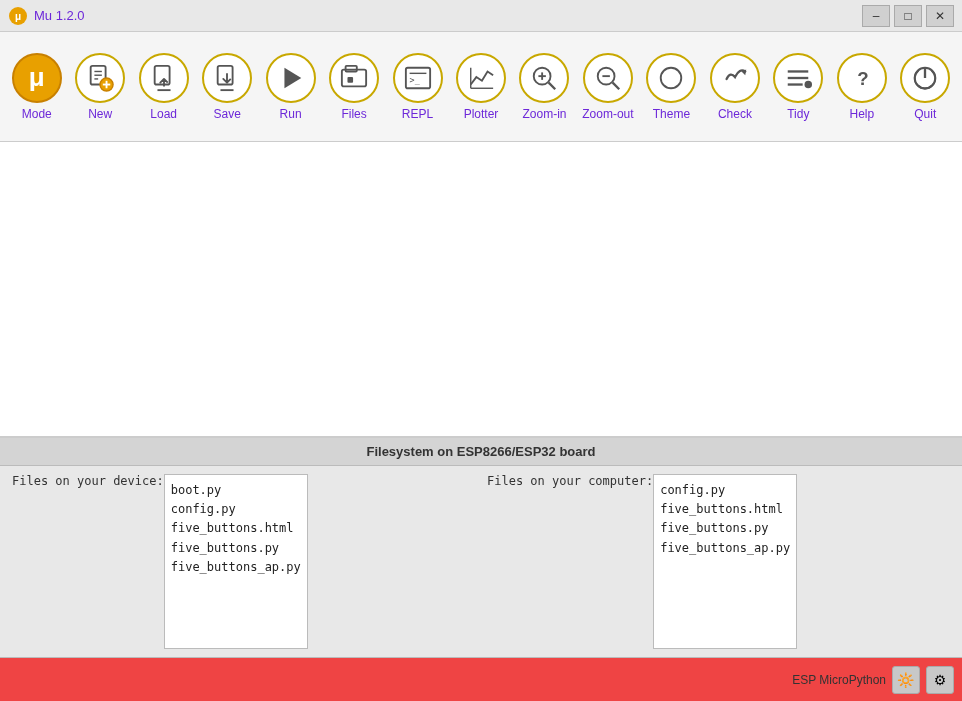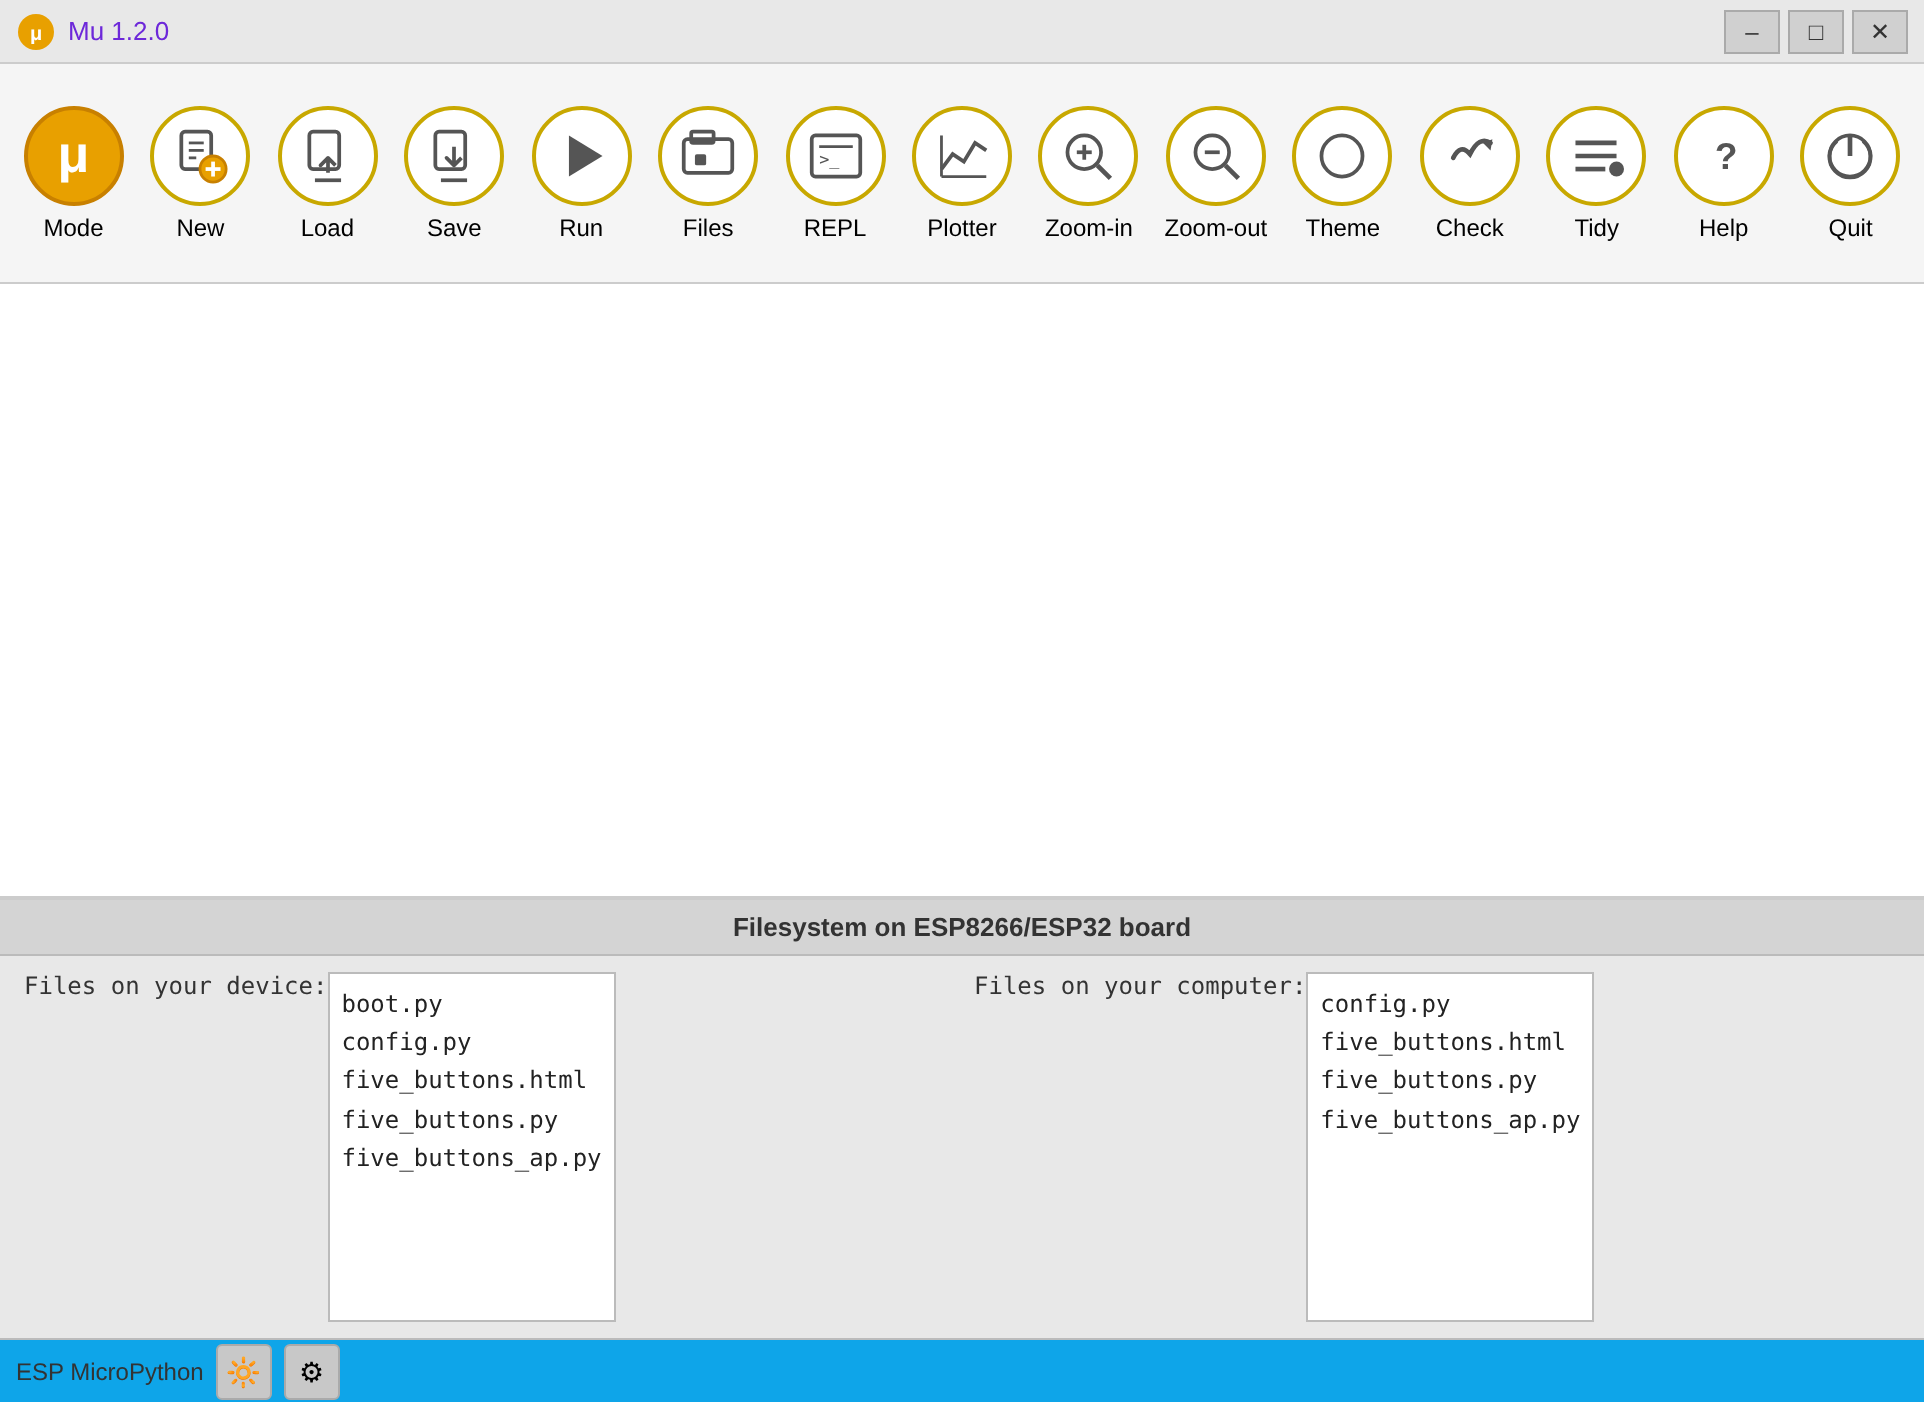--- a/index.html
+++ b/index.html
@@ -87,21 +87,21 @@
       color: #555;
       background: white;
       margin-bottom: 4px;
     }
     .tool-btn-mode .tool-icon-circle {
       background: #e8a000;
       border-color: #c8a800;
     }
     .tool-label {
       font-size: 12px;
-      color: #000000;
+      color: #6d28d9;
       text-align: center;
     }
 
     
     #main-area {
       flex: 1;
       background: white;
       border-bottom: 1px solid #ccc;
       min-height: 0;
     }
@@ -145,26 +145,27 @@
       color: #222;
       min-height: 175px;
       line-height: 1.6;
     }
     .file-item {
       display: block;
     }
 
     
     #status-bar {
-      background: #0ea5e9;
+      background: #ef4444;
       border-top: 1px solid #bbb;
       display: flex;
       align-items: center;
+      justify-content: flex-end;
       padding: 0 8px;
-      height: 32px;
+      height: 44px;
       gap: 8px;
     }
     #status-right {
       display: flex;
       align-items: center;
       gap: 6px;
     }
     #micropython-label {
       font-size: 12px;
       color: #333;

